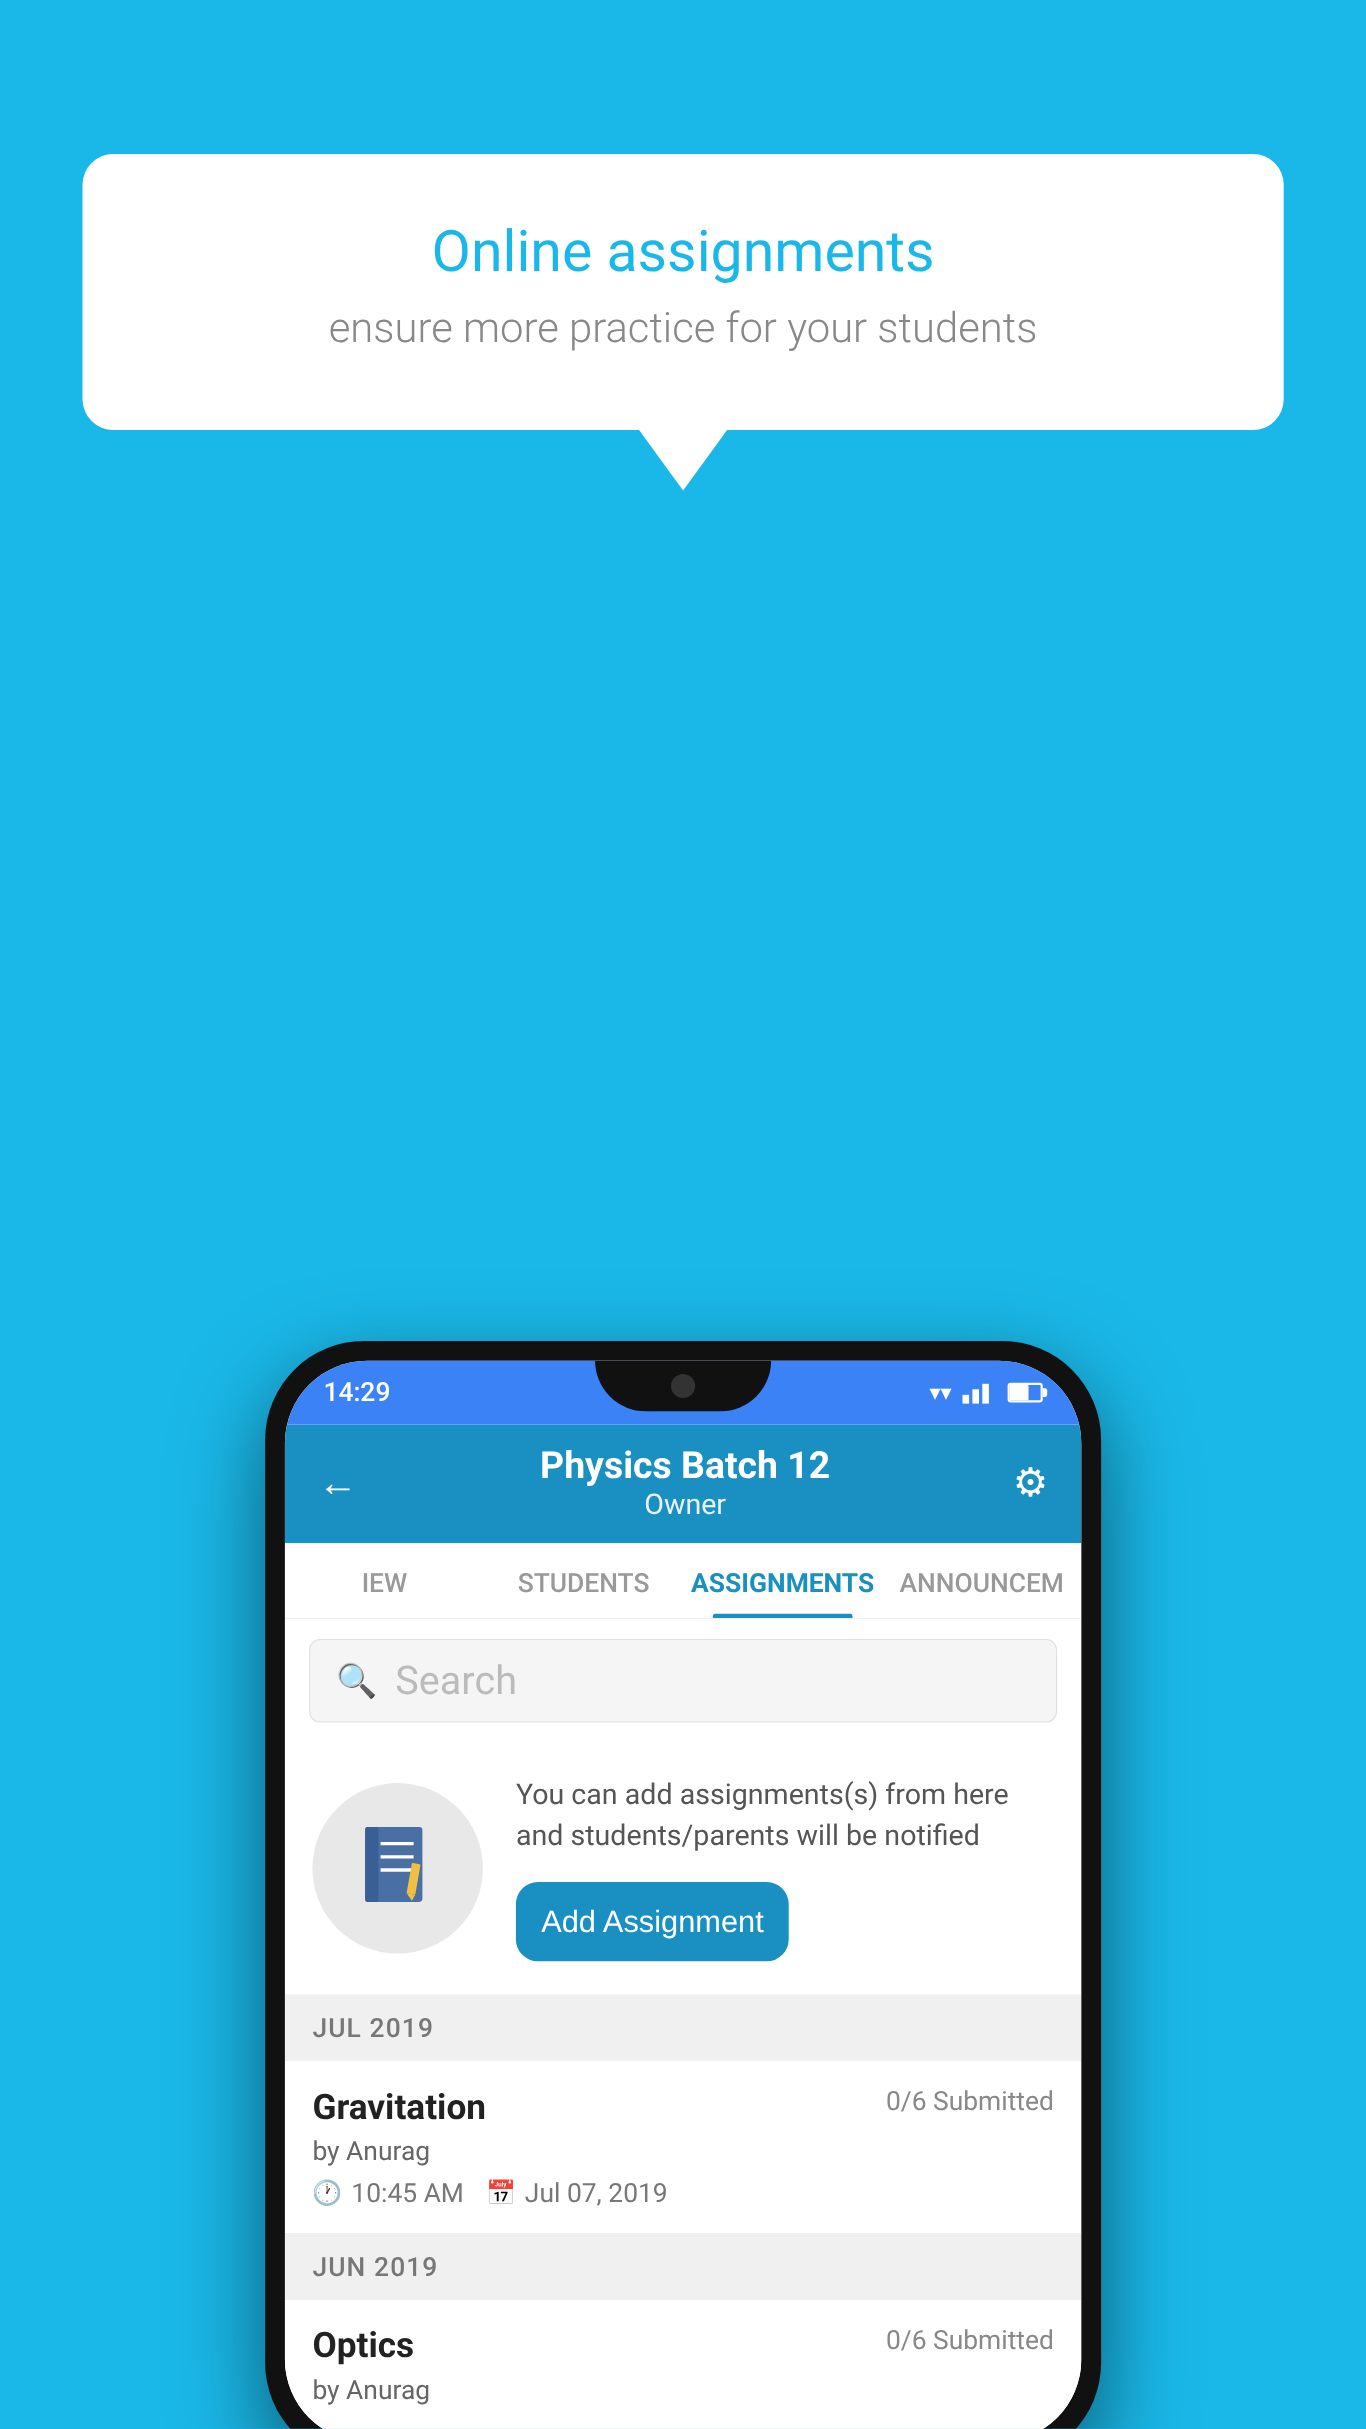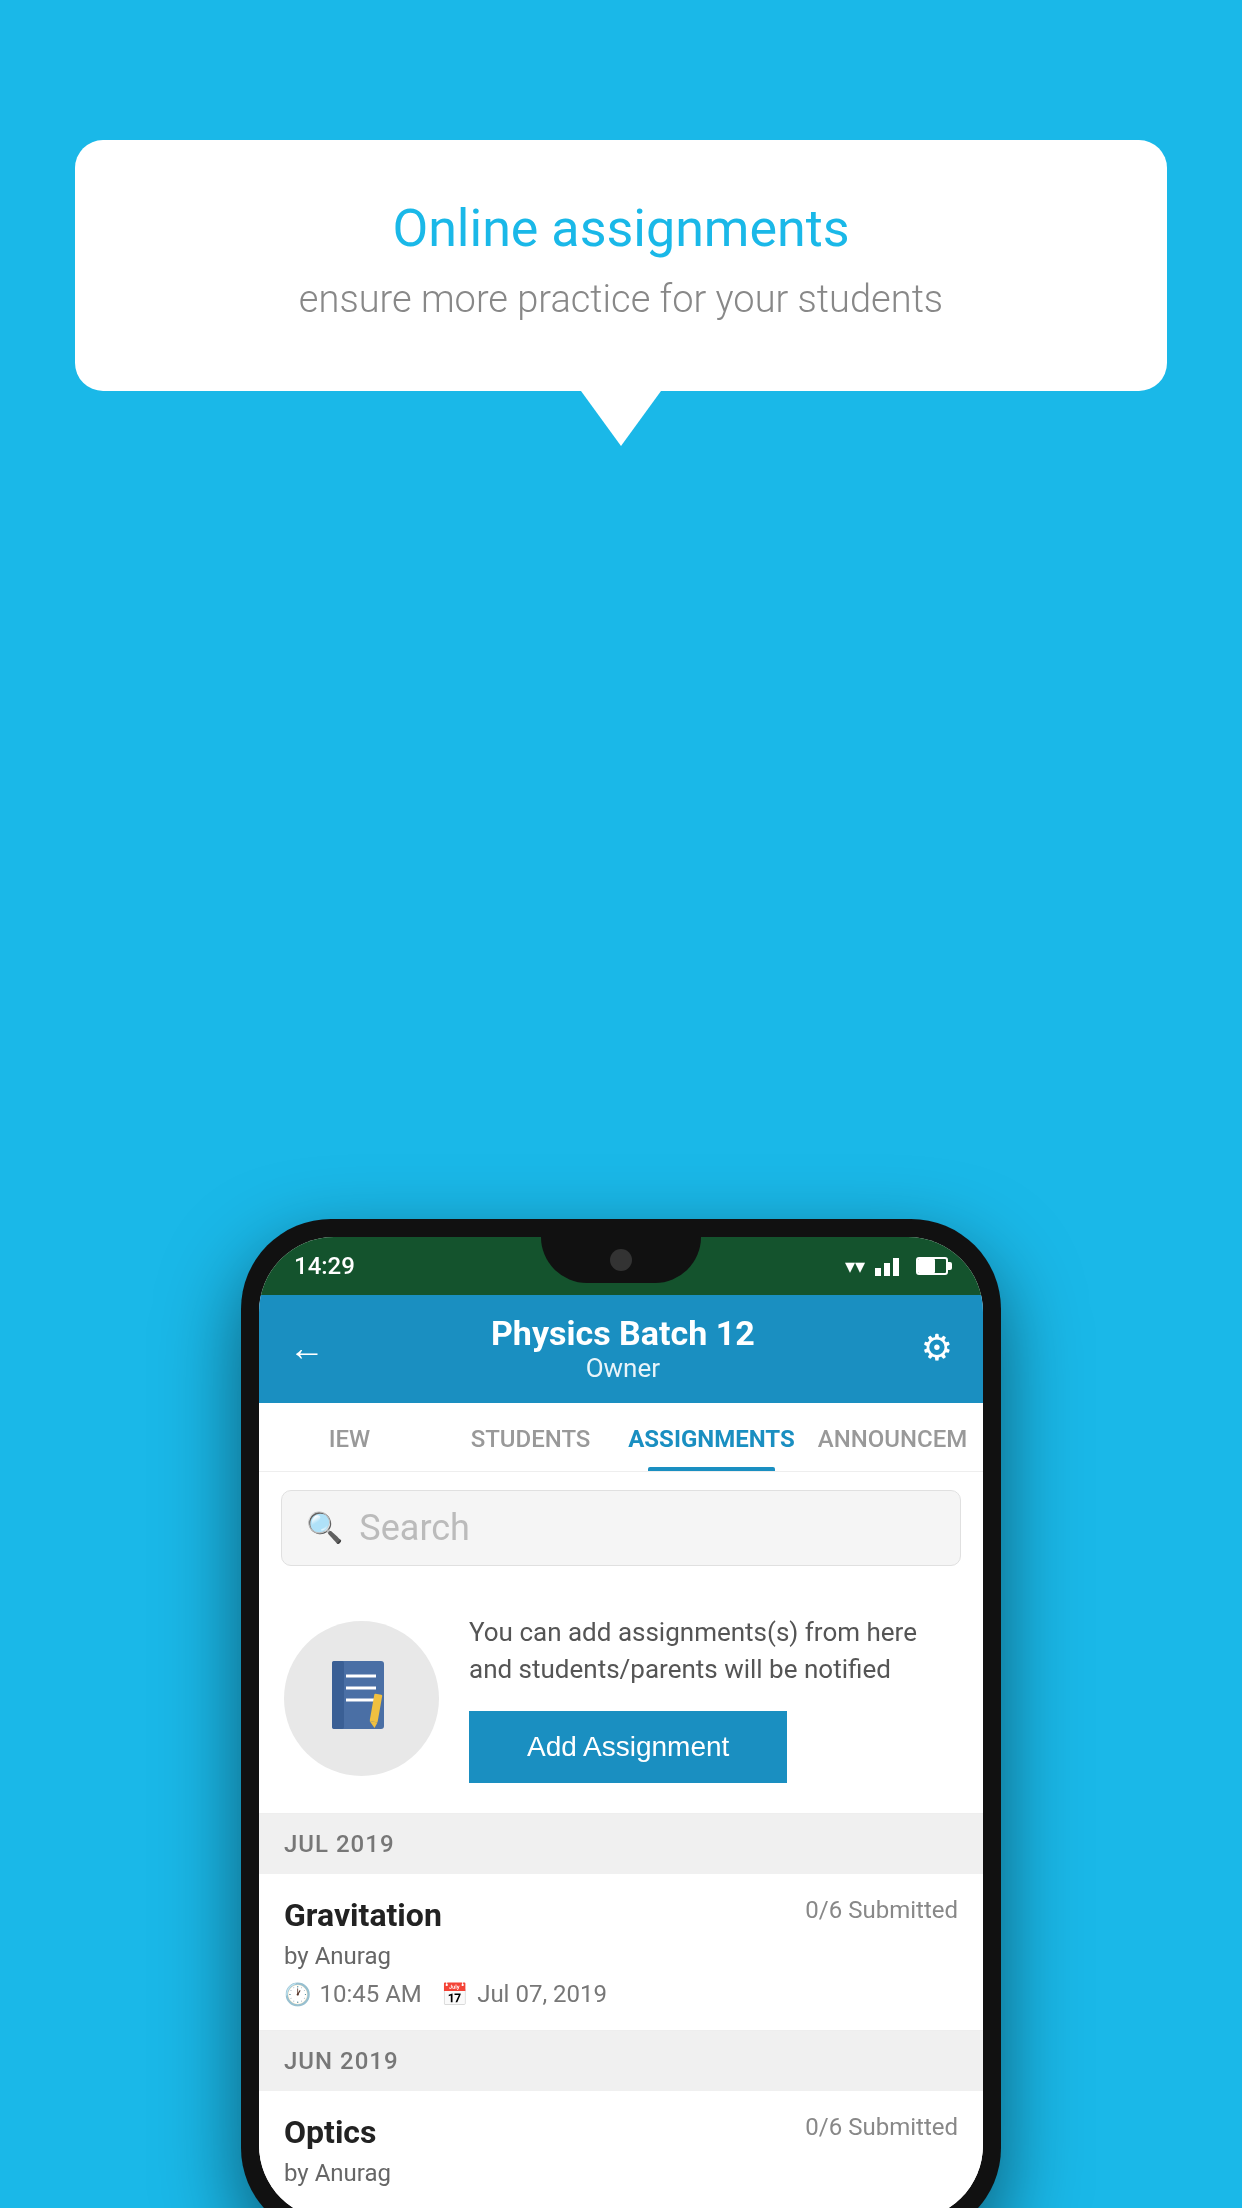--- a/index.html
+++ b/index.html
@@ -73,21 +73,21 @@
 
     .phone-inner {
       background: white;
       border-radius: 75px;
       overflow: hidden;
       position: relative;
     }
 
     
     .phone-notch-bar {
-      background: #14532d;
+      background: #3b82f6;
       height: 58px;
       display: flex;
       align-items: center;
       justify-content: space-between;
       padding: 0 35px;
       position: relative;
     }
 
     .phone-notch-cutout {
       position: absolute;
@@ -292,22 +292,22 @@
       font-size: 26px;
       color: #555;
       line-height: 1.45;
       margin-bottom: 22px;
     }
 
     .add-assignment-btn {
       background: #1a8fc1;
       color: white;
       border: none;
-      border-radius: 0;
-      padding: 20px 58px;
+      border-radius: 20px;
+      padding: 20px 23px;
       font-size: 28px;
       font-weight: 500;
       cursor: pointer;
       display: inline-block;
     }
 
     
     .section-header {
       background: #f0f0f0;
       padding: 16px 25px;

